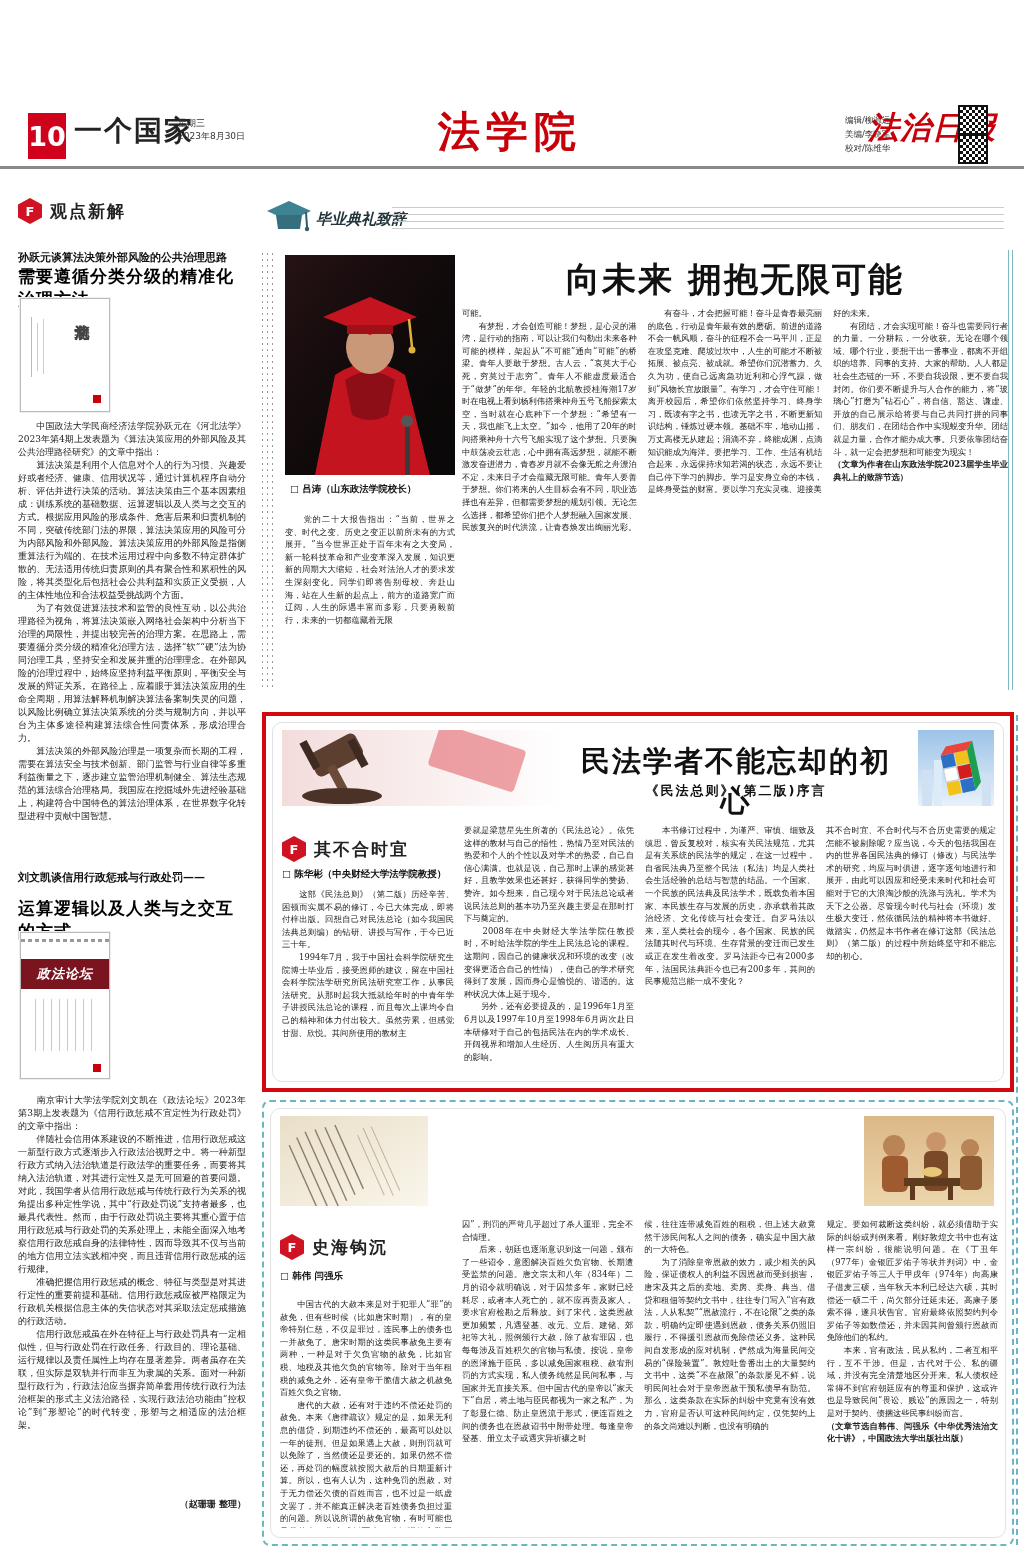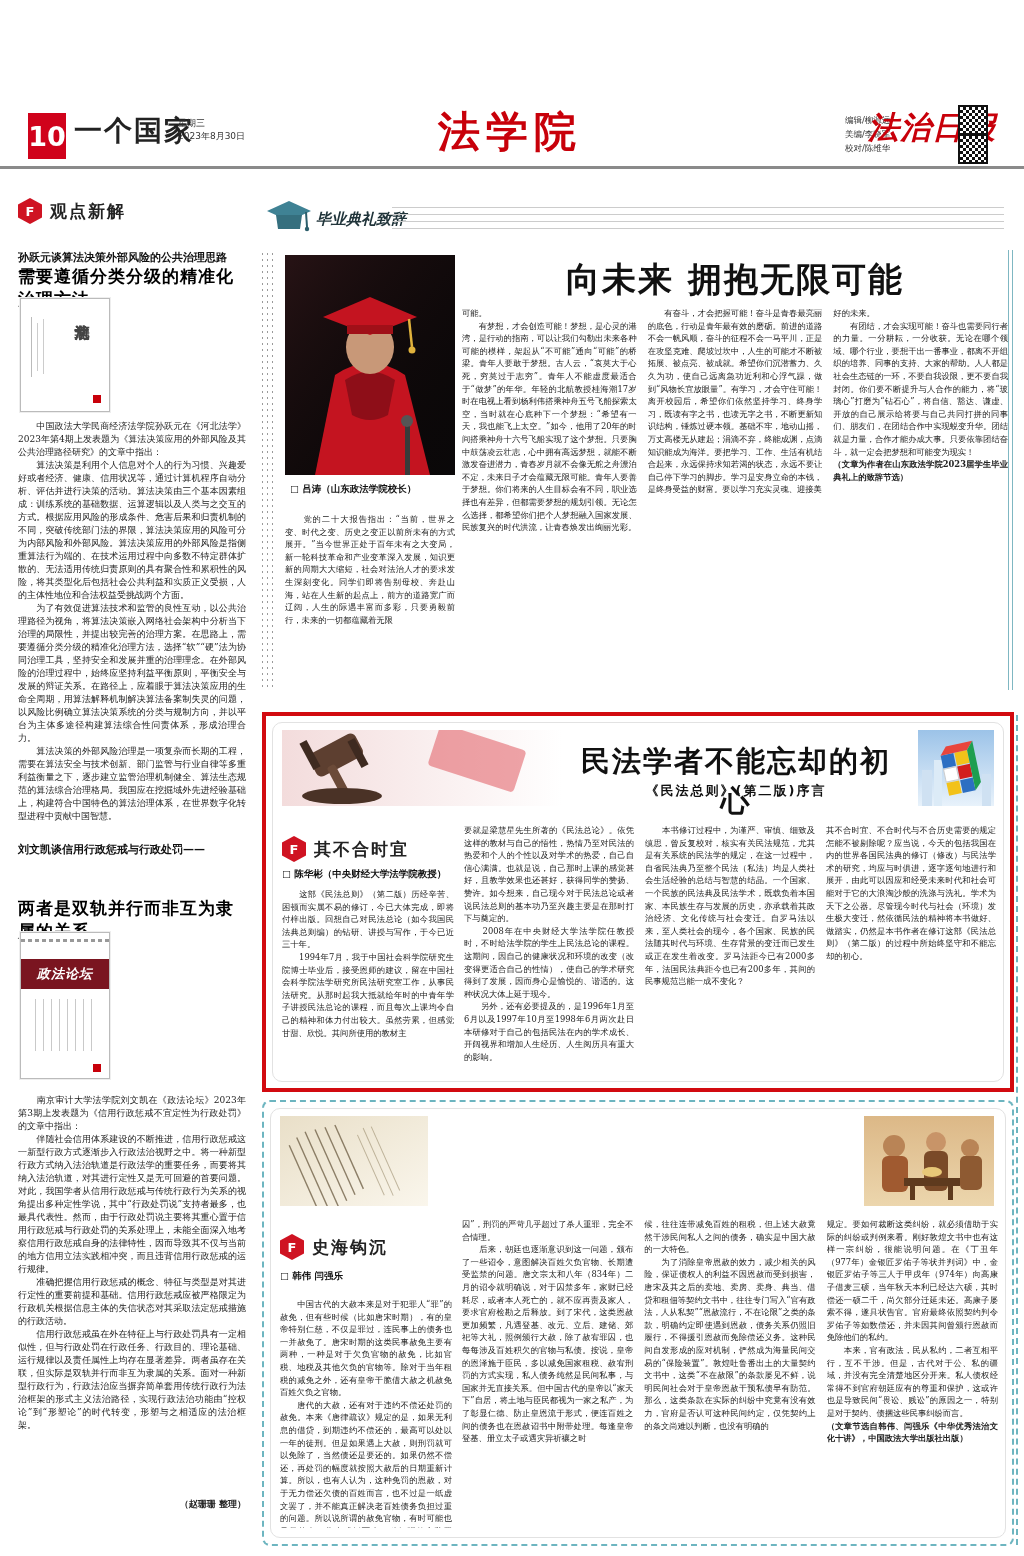--- a/index.html
+++ b/index.html
@@ -80,22 +80,22 @@
                   font-size:15px;font-weight:bold;color:#444">河北法学</div>
       <div style="position:absolute;left:10px;top:18px;width:1px;height:60px;background:#bbb"></div>
       <div style="position:absolute;left:16px;top:24px;width:1px;height:48px;background:#ccc"></div>
       <div style="position:absolute;left:22px;top:20px;width:1px;height:55px;background:#ccc"></div>
       <div style="position:absolute;right:8px;bottom:8px;width:8px;height:8px;background:#c8000a"></div>
     </div>
     <div class="abs lbody" style="left:0;top:222px;width:228px;height:454px">　　中国政法大学民商经济法学院孙跃元在《河北法学》2023年第4期上发表题为《算法决策应用的外部风险及其公共治理路径研究》的文章中指出：
 　　算法决策是利用个人信息对个人的行为习惯、兴趣爱好或者经济、健康、信用状况等，通过计算机程序自动分析、评估并进行决策的活动。算法决策由三个基本因素组成：训练系统的基础数据、运算逻辑以及人类与之交互的方式。根据应用风险的形成条件、危害后果和归责机制的不同，突破传统部门法的界限，算法决策应用的风险可分为内部风险和外部风险。算法决策应用的外部风险是指侧重算法行为端的、在技术运用过程中向多数不特定群体扩散的、无法适用传统归责原则的具有聚合性和累积性的风险，将其类型化后包括社会公共利益和实质正义受损，人的主体性地位和合法权益受挑战两个方面。
 　　为了有效促进算法技术和监管的良性互动，以公共治理路径为视角，将算法决策嵌入网络社会架构中分析当下治理的局限性，并提出较完善的治理方案。在思路上，需要遵循分类分级的精准化治理方法，选择“软”“硬”法为协同治理工具，坚持安全和发展并重的治理理念。在外部风险的治理过程中，始终应坚持利益平衡原则，平衡安全与发展的辩证关系。在路径上，应着眼于算法决策应用的生命全周期，用算法解释机制解决算法备案制失灵的问题，以风险比例确立算法决策系统的分类与规制方向，并以平台为主体多途径构建算法综合性问责体系，形成治理合力。
 　　算法决策的外部风险治理是一项复杂而长期的工程，需要在算法安全与技术创新、部门监管与行业自律等多重利益衡量之下，逐步建立监管治理机制健全、算法生态规范的算法综合治理格局。我国应在挖掘域外先进经验基础上，构建符合中国特色的算法治理体系，在世界数字化转型进程中贡献中国智慧。</div>
-    <div class="abs kicker" style="left:0;top:644px;width:228px">刘文凯谈信用行政惩戒与行政处罚——</div>
-    <div class="abs ltitle" style="left:0;top:699px;width:228px">两者是双轨并行而非互为隶属的关系</div>
+    <div class="abs kicker" style="left:0;top:672px;width:228px">刘文凯谈信用行政惩戒与行政处罚——</div>
+    <div class="abs ltitle" style="left:0;top:699px;width:228px">运算逻辑以及人类与之交互的方式</div>
 
     <div class="abs cover" style="left:2px;top:734px;width:88px;height:145px">
       <div style="position:absolute;left:0;top:6px;width:100%;height:3px;background:repeating-linear-gradient(90deg,#999 0 4px,transparent 4px 7px)"></div>
       <div style="position:absolute;left:0;top:26px;width:100%;height:30px;background:#7a1520;display:flex;align-items:center;justify-content:center">
         <span style="color:#fff;font-family:'DejaVu Serif',serif;font-style:italic;font-weight:bold;font-size:13px;letter-spacing:1px">政法论坛</span>
       </div>
       <div style="position:absolute;left:14px;top:66px;width:60px;height:52px;
                   background:repeating-linear-gradient(90deg,#c9c9c9 0 1px,transparent 1px 8px)"></div>
       <div style="position:absolute;right:8px;bottom:6px;width:8px;height:8px;background:#c8000a"></div>
     </div>

